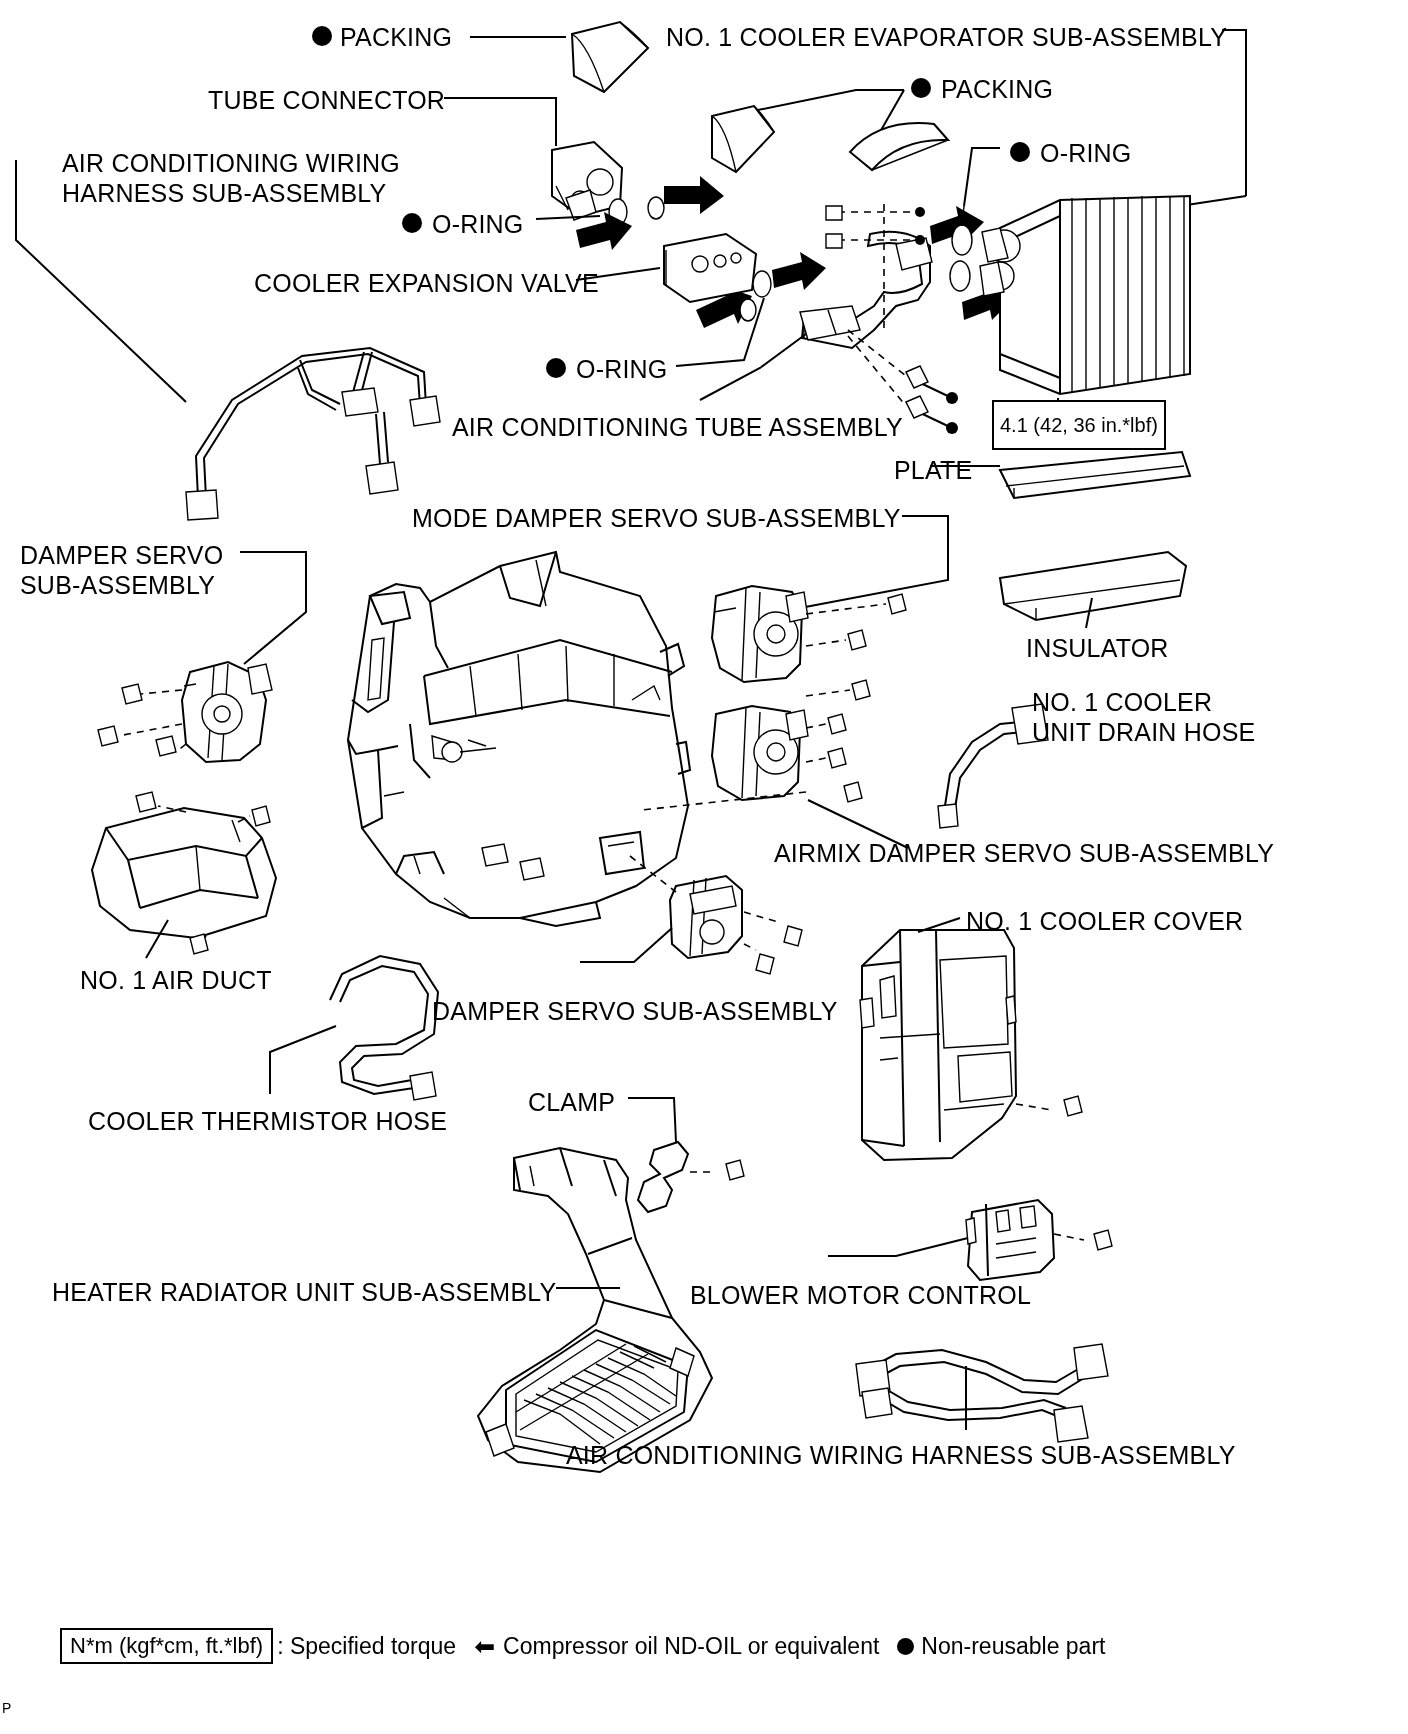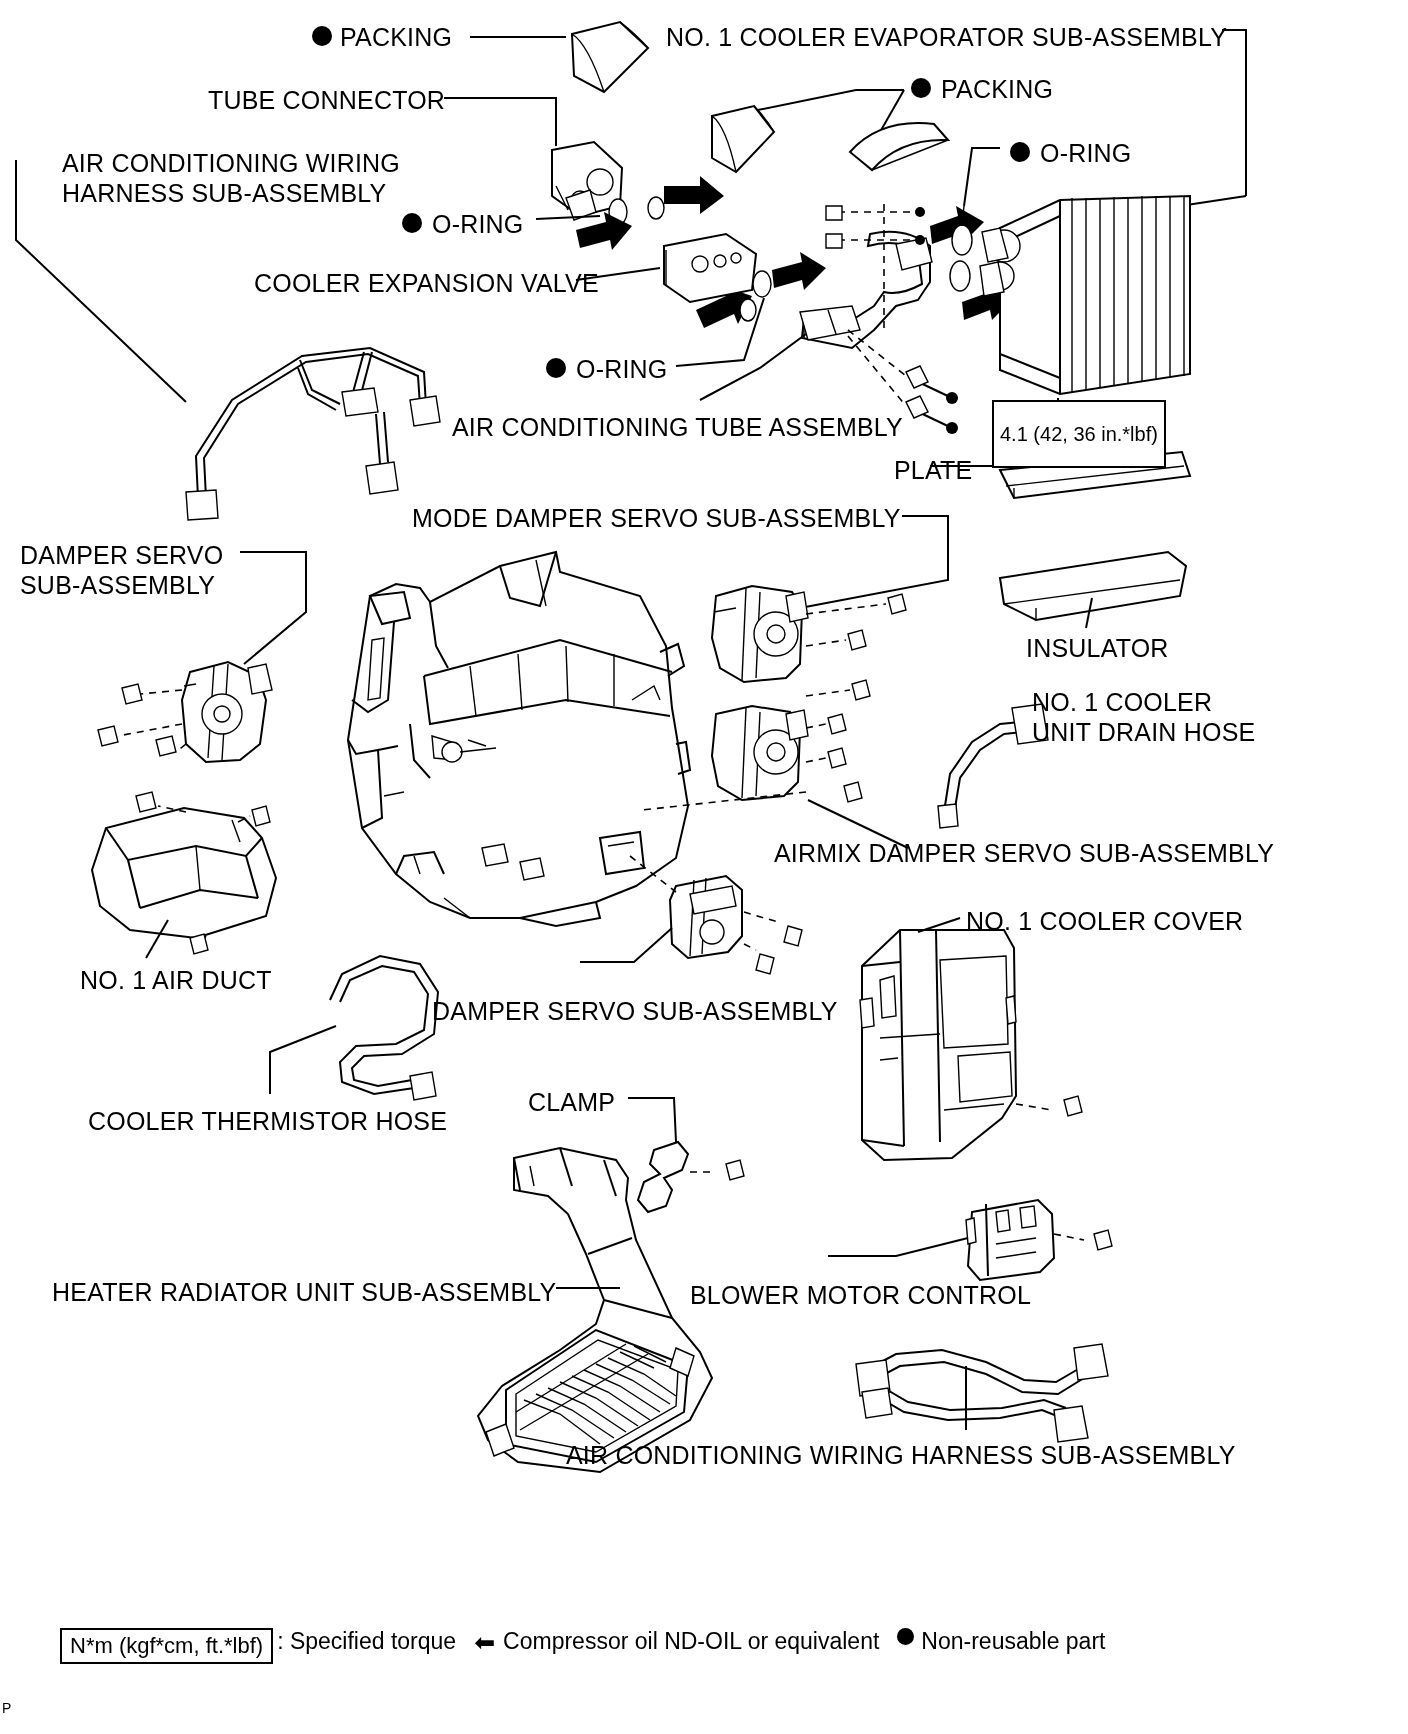--- a/index.html
+++ b/index.html
@@ -35,28 +35,29 @@
     height: 20px;
     border-radius: 50%;
     background: #000;
   }
   .torque-box {
     position: absolute;
     border: 2px solid #000;
     background: #fff;
     font-size: 20px;
     line-height: 26px;
-    padding: 19px 6px;
+    padding: 10px 6px;
     white-space: pre;
   }
   .legend {
     position: absolute;
     left: 60px;
     top: 1628px;
     display: flex;
+    align-items: center;
     font-size: 23px;
     white-space: pre;
   }
   .legend .boxed {
     border: 2px solid #000;
     padding: 3px 8px;
     margin-right: 4px;
     font-size: 22px;
   }
   .legend .arrow-glyph {

